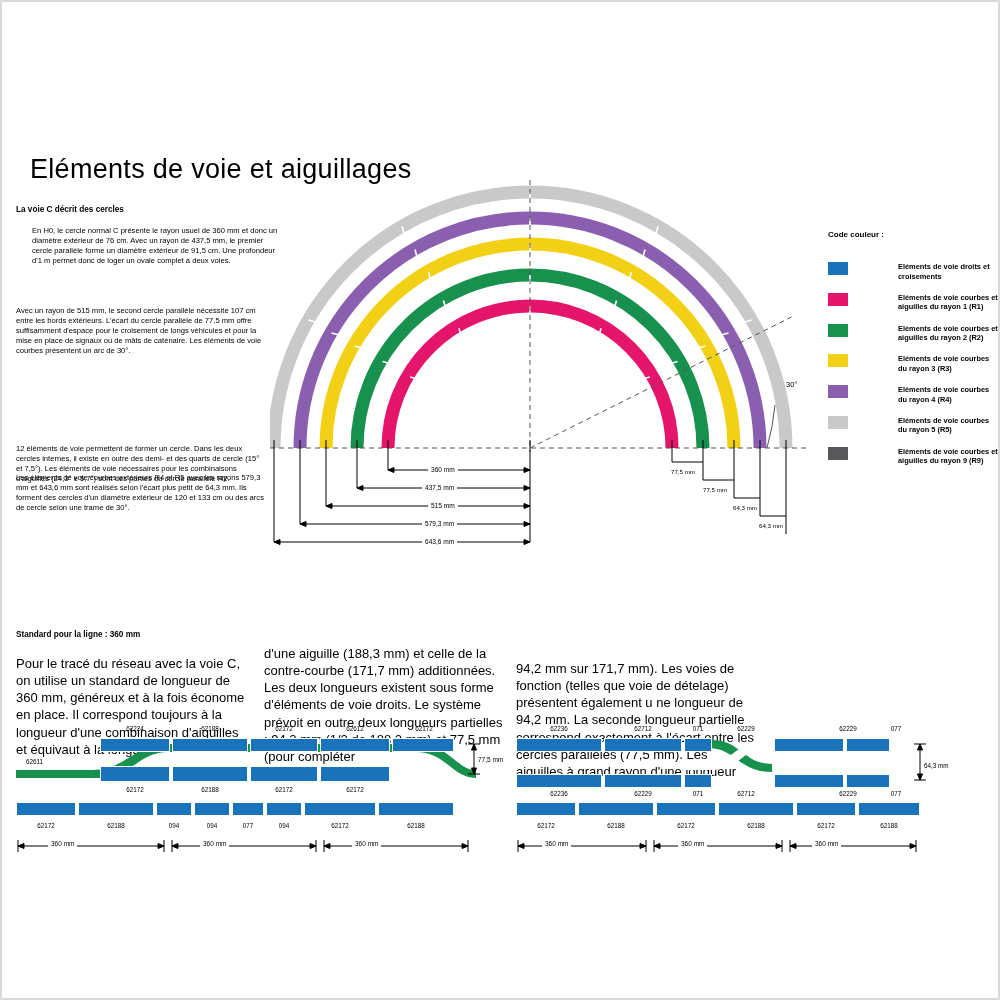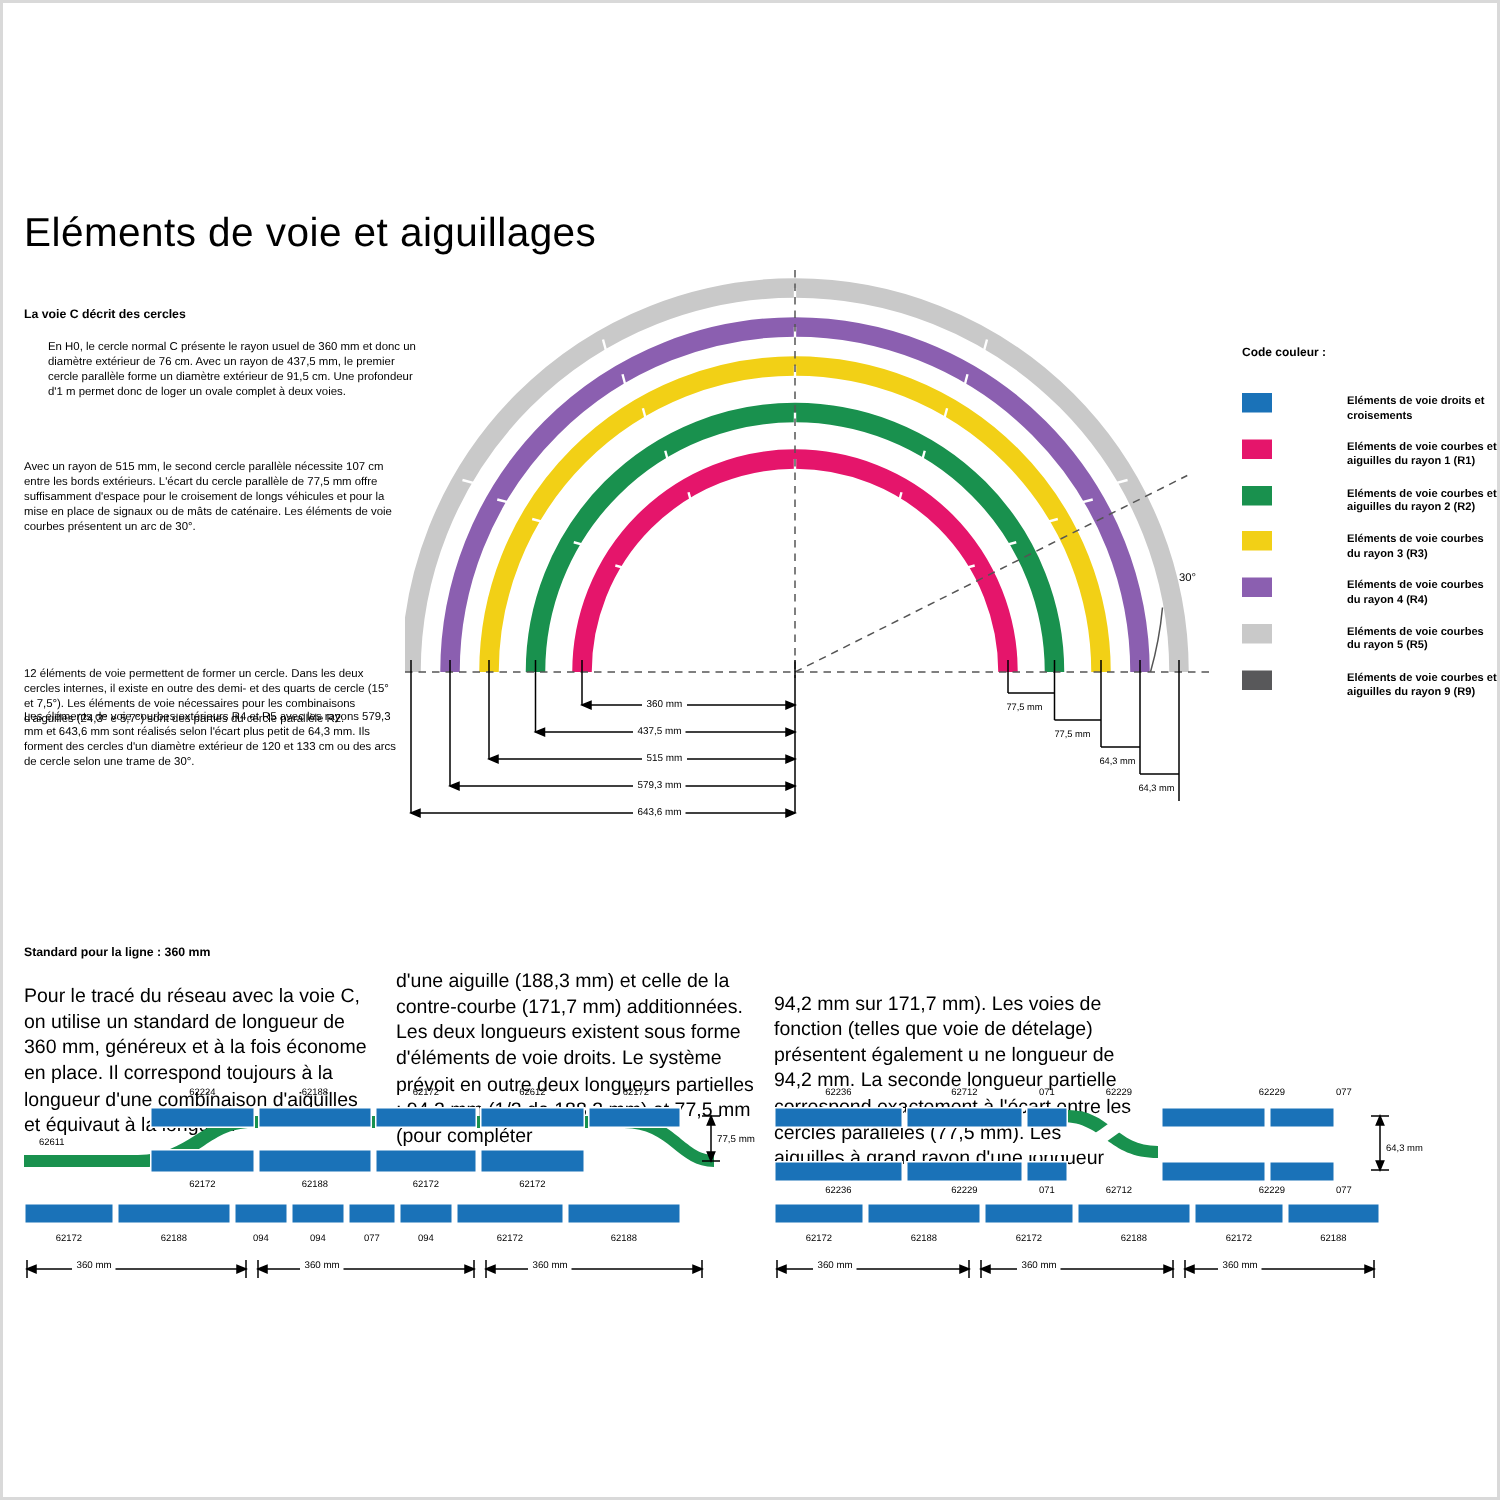--- a/index.html
+++ b/index.html
@@ -3,21 +3,21 @@
 <meta charset="utf-8">
 <style>
   html,body{margin:0;padding:0;}
   body{width:1000px;height:1000px;background:#ffffff;font-family:"Liberation Sans",sans-serif;color:#000;}
   #page{position:relative;width:1000px;height:1000px;overflow:hidden;}
   .frame-top{position:absolute;left:0;top:0;width:1000px;height:2px;background:#d9d9d9;}
   .frame-bottom{position:absolute;left:0;bottom:0;width:1000px;height:2px;background:#d9d9d9;}
   .frame-left{position:absolute;left:0;top:0;width:2px;height:1000px;background:#d9d9d9;}
   .frame-right{position:absolute;right:0;top:0;width:2px;height:1000px;background:#d9d9d9;}
 
-  h1.title{position:absolute;left:16px;top:140px;margin:0;font-size:27px;font-weight:400;letter-spacing:.3px;}
+  h1.title{position:absolute;left:16px;top:140px;margin:14px;font-size:27px;font-weight:400;letter-spacing:.3px;}
 
   .sub{position:absolute;font-size:8.2px;font-weight:bold;}
   .para{position:absolute;font-size:7.6px;line-height:1.33;width:248px;text-align:left;}
 
   
   .legend-title{position:absolute;left:828px;top:230px;font-size:8px;font-weight:bold;}
   .legend{position:absolute;left:828px;top:262px;width:170px;}
   .legend-row{display:flex;align-items:flex-start;margin-bottom:11.5px;}
   .swatch{width:20px;height:13px;flex:0 0 20px;margin-right:8px;}
   .legend-label{font-size:7.4px;line-height:1.3;font-weight:bold;padding-left:42px;}

